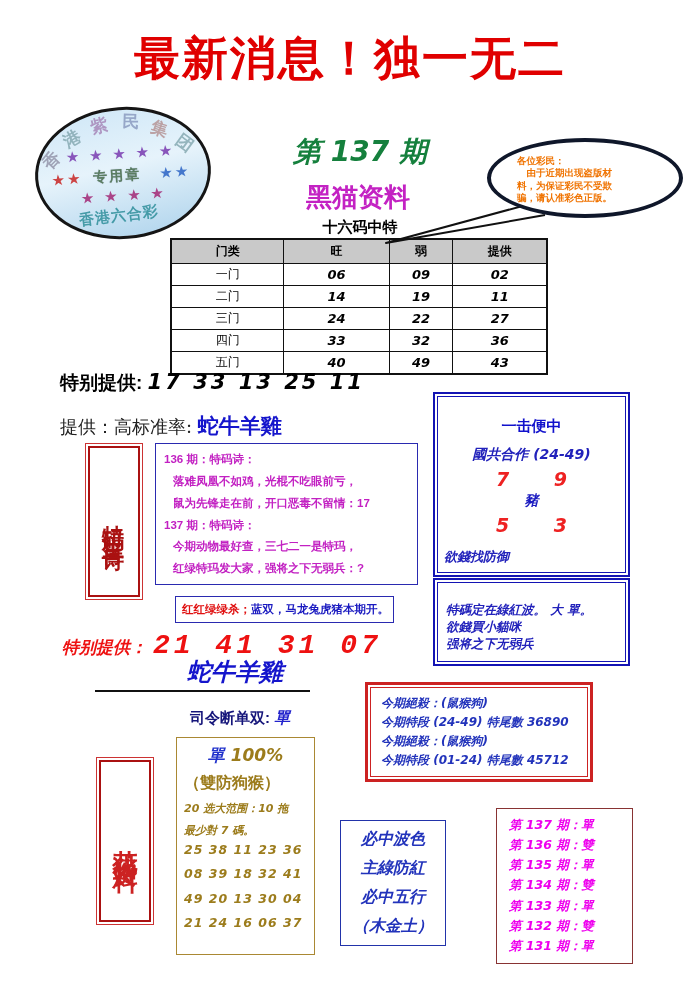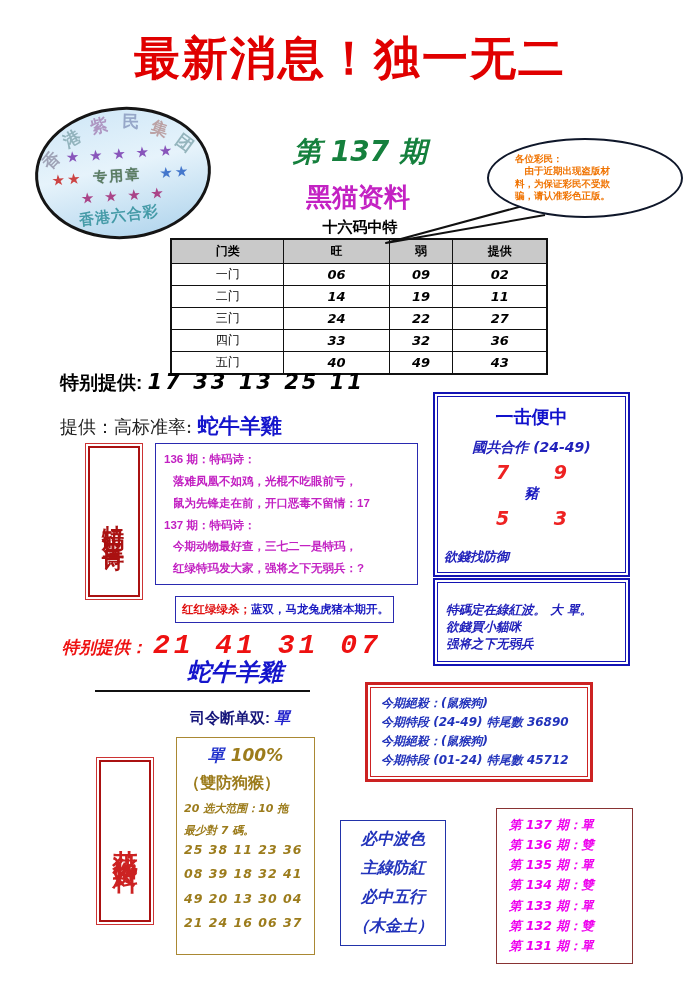--- a/index.html
+++ b/index.html
@@ -22,21 +22,21 @@
   .seal{left:35px;top:107px;width:170px;height:126px;border:3px solid #151515;border-radius:50%;
     background:linear-gradient(170deg,#cfe7f7 0%,#e6f3fb 45%,#aed3ec 100%);transform:rotate(-4deg);overflow:hidden;}
   .seal span{position:absolute;font-weight:bold;}
   .arc-c{font-size:17px;opacity:.75;font-family:"DejaVu Serif","Liberation Serif",serif;}
   .stars{letter-spacing:4px;font-size:13px;}
   .stamp-txt{font-size:14px;color:#5b7d62;letter-spacing:2px;text-shadow:0 0 1px #9ab;}
   .seal-bottom{font-size:15px;color:#2f8f9b;letter-spacing:1px;opacity:.85;
     font-family:"DejaVu Serif","Liberation Serif",serif;}
 
   
-  .bubble{left:487px;top:138px;width:196px;height:80px;border:2px solid #0f172a;border-radius:50%;background:#fff;
+  .bubble{left:487px;top:138px;width:196px;height:80px;border:4px solid #0f172a;border-radius:50%;background:#fff;
     box-sizing:border-box;padding:13px 22px 0 26px;color:#f07300;font-weight:bold;font-size:9.5px;line-height:1.3;z-index:3;}
   .bubble-tail{left:383px;top:197px;width:165px;height:50px;z-index:2;}
 
   
   .code-table{left:170px;top:238px;width:378px;border-collapse:collapse;}
   .code-table td{border:1px solid #111;text-align:center;height:19px;font-size:12px;}
   .code-table tr.hd td{background:#c9c9c9;font-weight:bold;height:21px;}
   .code-table{border:2px solid #111;}
   .code-table td.num{font-family:"DejaVu Sans",sans-serif;font-style:italic;font-weight:bold;font-size:13px;}
   .c1{width:30%;margin-left:15px;} .c2{width:28%;} .c3{width:17%;} .c4{width:25%;}
@@ -72,21 +72,21 @@
     font-size:11.5px;font-weight:bold;padding:5px 6px;white-space:nowrap;}
   .kill-line .r{color:#e01010;} .kill-line .b{color:#1a1ac0;}
 
   .special2{left:62px;top:630px;font-size:17px;color:#ee1111;}
   .special2 .nums{font-size:28px;letter-spacing:4px;font-family:Liberation Mono, monospace;}
   .zodiac2{left:150px;top:656px;width:170px;text-align:center;color:#1515cc;font-size:24px;}
   .zod-underline{left:95px;top:690px;width:215px;height:2px;background:#111;}
 
   
   .onehit{left:433px;top:392px;width:197px;height:185px;}
-  .onehit-title{text-align:center;color:#1111cc;font-size:18px;font-weight:bold;margin-top:8px;
+  .onehit-title{text-align:center;color:#1111cc;font-size:15px;font-weight:bold;margin-top:20px;
     font-family:"DejaVu Serif","Liberation Serif",serif;}
   .onehit-sub{text-align:center;color:#2222bb;font-size:14px;margin-top:10px;}
   .num-row{display:flex;justify-content:space-around;width:62%;margin:4px auto 0;color:#ee2222;font-size:19px;}
   .center-zod{text-align:center;color:#1a1ac0;font-size:14px;margin-top:2px;}
   .onehit-footer{margin-top:auto;color:#2222bb;font-size:13px;padding:0 0 6px 6px;}
 
   .tips{left:433px;top:578px;width:197px;height:88px;}
   .tips .inner{padding:19px 8px;justify-content:space-around;}
   .tip-line{color:#2222bb;font-size:12.5px;white-space:nowrap;}
 

